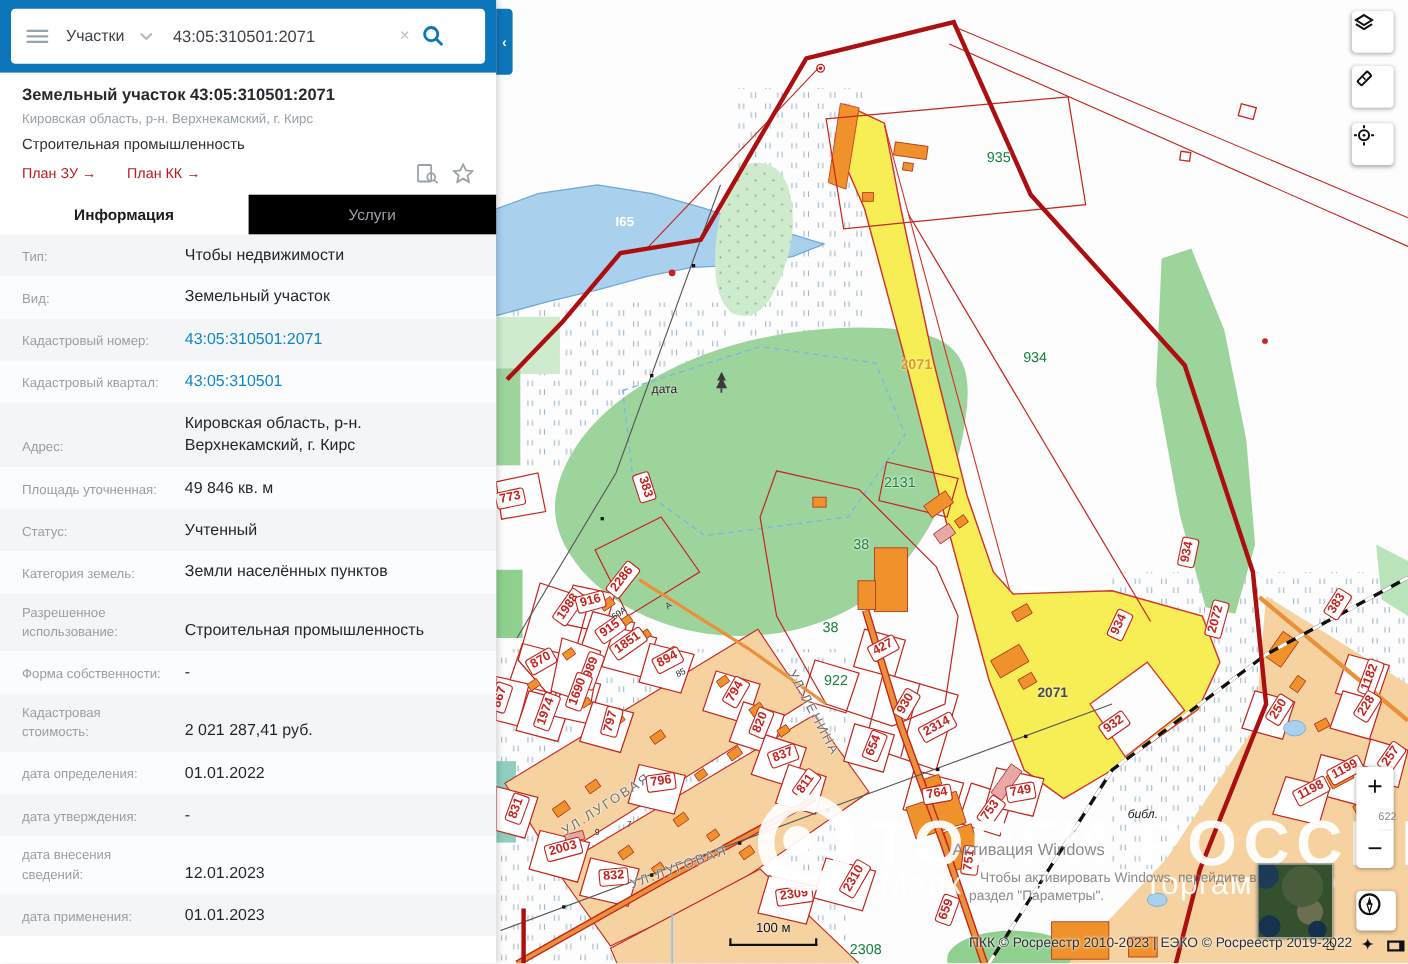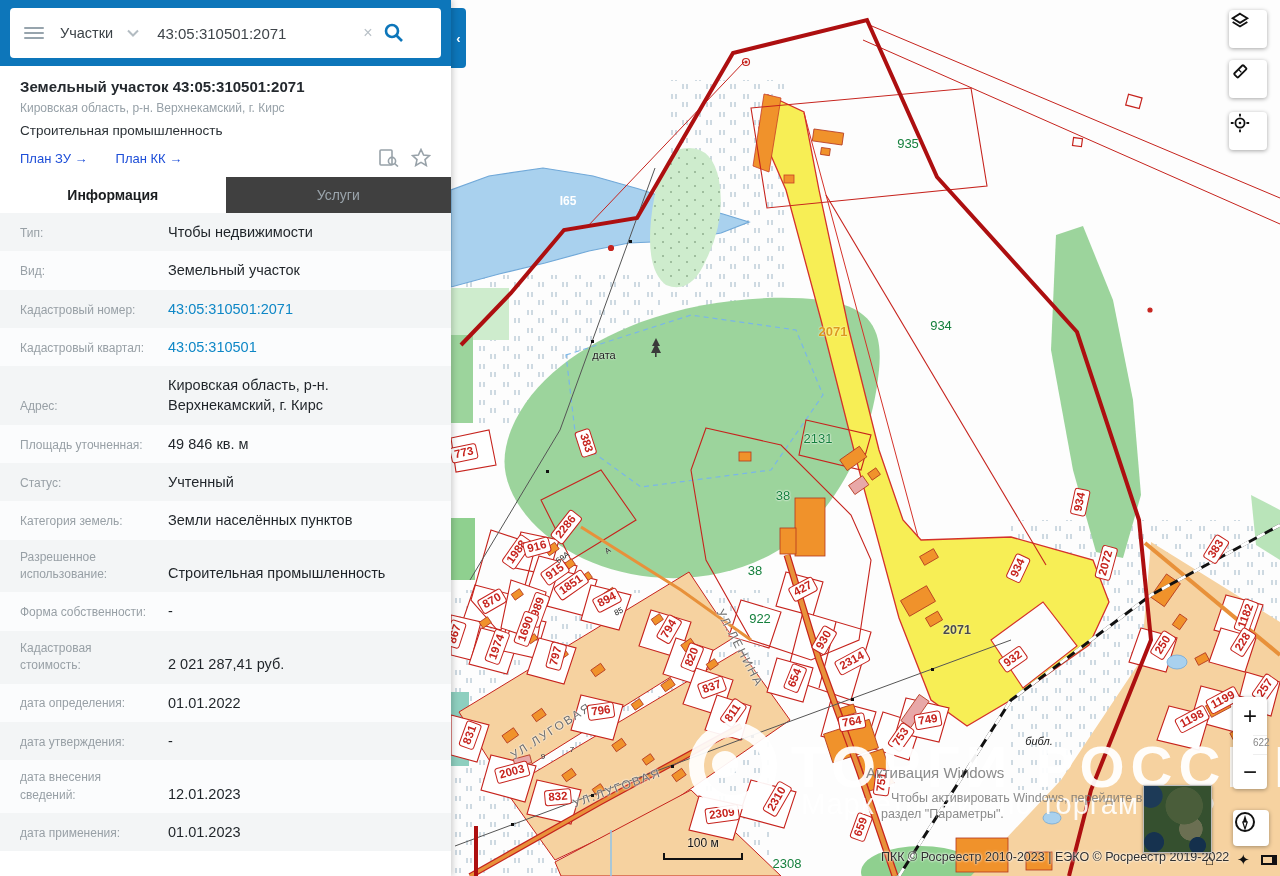--- a/index.html
+++ b/index.html
@@ -88,28 +88,28 @@
   #search-input{border:none;outline:none;font-size:15px;color:#3f454a;margin-left:16px;width:200px;
     font-family:"Liberation Sans",sans-serif;}
   #clear-btn{color:#b9c1c7;font-size:16px;margin-left:4px;cursor:pointer;}
   #search-btn{margin-left:10px;cursor:pointer;display:flex;}
 
   #obj-head{padding:12px 20px 0 20px;}
   #obj-title{font-size:15px;font-weight:bold;color:#24292e;}
   #obj-subtitle{font-size:12px;color:#97a1a8;margin-top:6px;}
   #obj-usage{font-size:13.5px;color:#2b3136;margin-top:8px;}
   #links-row{display:flex;align-items:center;margin-top:10px;padding-bottom:10px;}
-  .plan-link{font-size:13px;color:#1d4ed8;margin-right:28px;cursor:pointer;text-decoration:none;}
+  .plan-link{font-size:13px;color:#b91c1c;margin-right:28px;cursor:pointer;text-decoration:none;}
   #head-icons{margin-left:auto;display:flex;align-items:center;gap:12px;}
   #head-icons span{cursor:pointer;display:flex;}
 
   #tabs{display:flex;height:36px;}
   .tab{flex:1;display:flex;align-items:center;justify-content:center;font-size:14px;cursor:pointer;}
   .tab.active{background:#fff;color:#1a1d1f;font-weight:bold;}
-  .tab.inactive{background:#404040;color:#9aa4ab;}
+  .tab.inactive{background:#000000;color:#9aa4ab;}
 
   #info-rows{font-size:13px;}
   .info-row{display:flex;padding:9px 0;min-height:17px;align-items:flex-end;}
   .info-row:nth-child(odd){background:#f3f5f6;}
   .info-row:nth-child(even){background:#fbfcfd;}
   .info-label{flex:0 0 128px;padding-left:20px;font-size:12px;color:#98a0a6;line-height:1.45;}
   .info-value{flex:1;padding-left:20px;padding-right:16px;font-size:14.5px;color:#1f2429;line-height:1.4;}
   .info-value.link{color:#0e87c6;cursor:pointer;}
 </style>
 </head>

